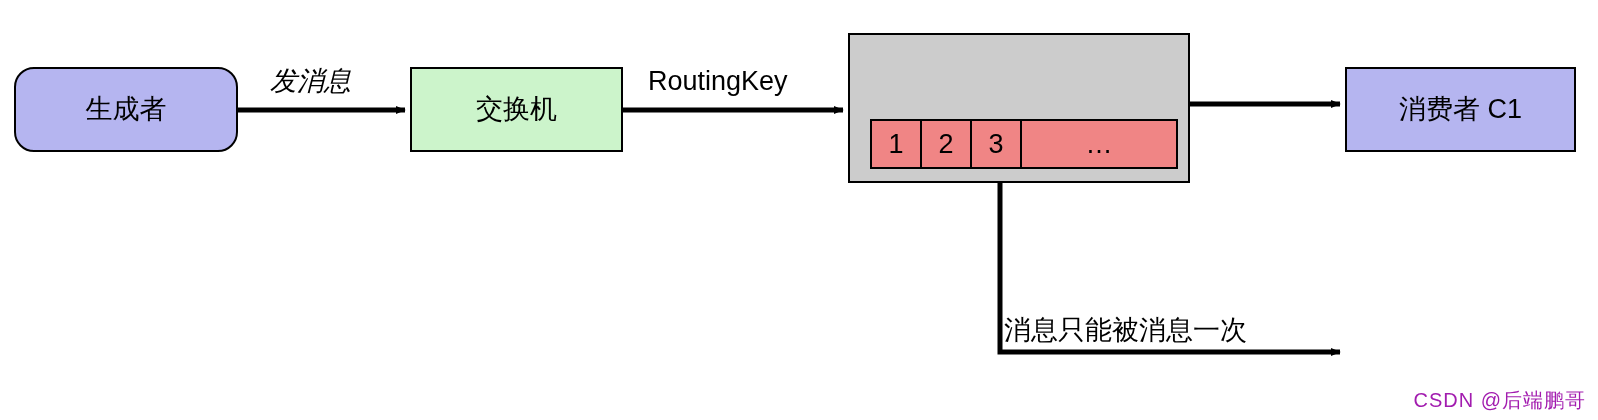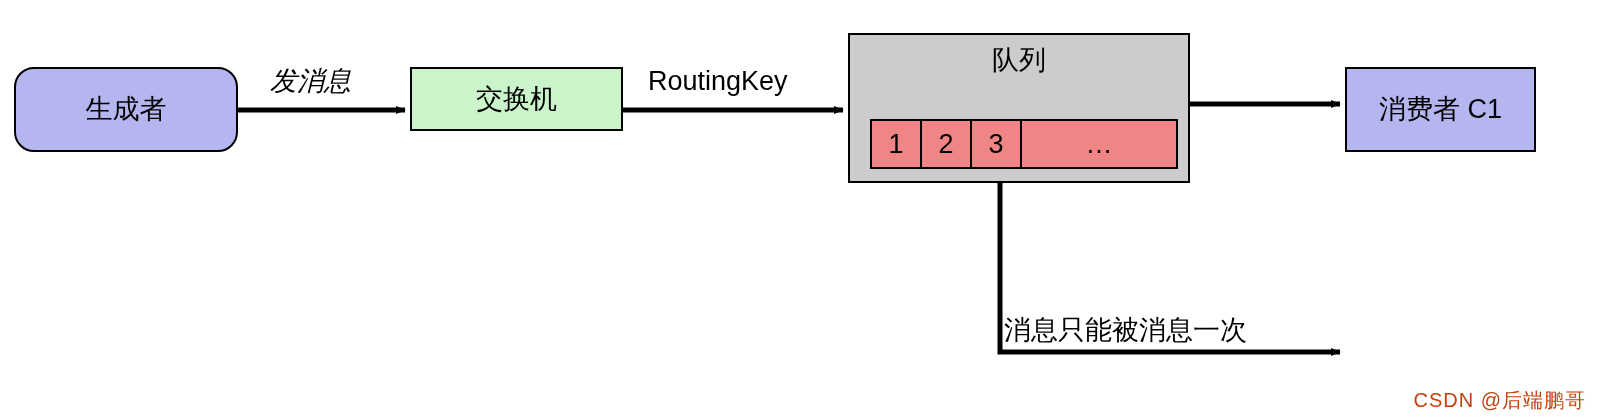--- a/index.html
+++ b/index.html
@@ -88,21 +88,21 @@
     top: 0;
     width: 1598px;
     height: 420px;
     pointer-events: none;
   }
   .watermark {
     position: absolute;
     right: 12px;
     bottom: 6px;
     font-size: 20px;
-    color: #c2410c;
+    color: #a21caf;
     white-space: nowrap;
     letter-spacing: 1px;
   }
 </style>
 </head>
 <body>
 
 <div id="diagram-canvas">
 
   <svg class="connectors" viewBox="0 0 1598 420" xmlns="http://www.w3.org/2000/svg">
@@ -114,35 +114,34 @@
     <line x1="238" y1="110" x2="405" y2="110" stroke="#000000" stroke-width="5" marker-end="url(#arrowhead)"></line>
     <line x1="623" y1="110" x2="843" y2="110" stroke="#000000" stroke-width="5" marker-end="url(#arrowhead)"></line>
     <line x1="1190" y1="104" x2="1340" y2="104" stroke="#000000" stroke-width="5" marker-end="url(#arrowhead)"></line>
     <path d="M1000,183 L1000,352 L1340,352" fill="none" stroke="#000000" stroke-width="5" marker-end="url(#arrowhead)"></path>
   </svg>
 
   <div class="node node-producer" style="left:14px; top:67px; width:224px; height:85px;border-radius:20px;">
     <span class="label-box-text">生成者</span>
   </div>
 
-  <div class="node node-exchange" style="left:410px; top:67px; width:213px; height:64px;align-items:center;">
+  <div class="node node-exchange" style="left:410px; top:67px; width:213px; height:85px;align-items:center;">
     <span class="label-box-text">交换机</span>
   </div>
 
   <div class="node node-queue" style="left:848px; top:33px; width:342px; height:150px;">
-    <div class="queue-title">队列</div>
     <div class="queue-cells">
       <div class="queue-cell">1</div>
       <div class="queue-cell">2</div>
       <div class="queue-cell">3</div>
       <div class="queue-cell">…</div>
     </div>
   </div>
 
-  <div class="node node-consumer" style="left:1345px; top:67px; width:191px; height:85px;">
+  <div class="node node-consumer" style="left:1345px; top:67px; width:231px; height:85px;">
     <span class="label-box-text">消费者 C1</span>
   </div>
 
 
   <div class="edge-label" style="left:270px; top:68px;font-style:italic;">发消息</div>
 
   <div class="edge-label" style="left:648px; top:68px;">RoutingKey</div>
 
   <div class="edge-label" style="left:1004px; top:293px;margin-top:24px;">消息只能被消息一次</div>
 

